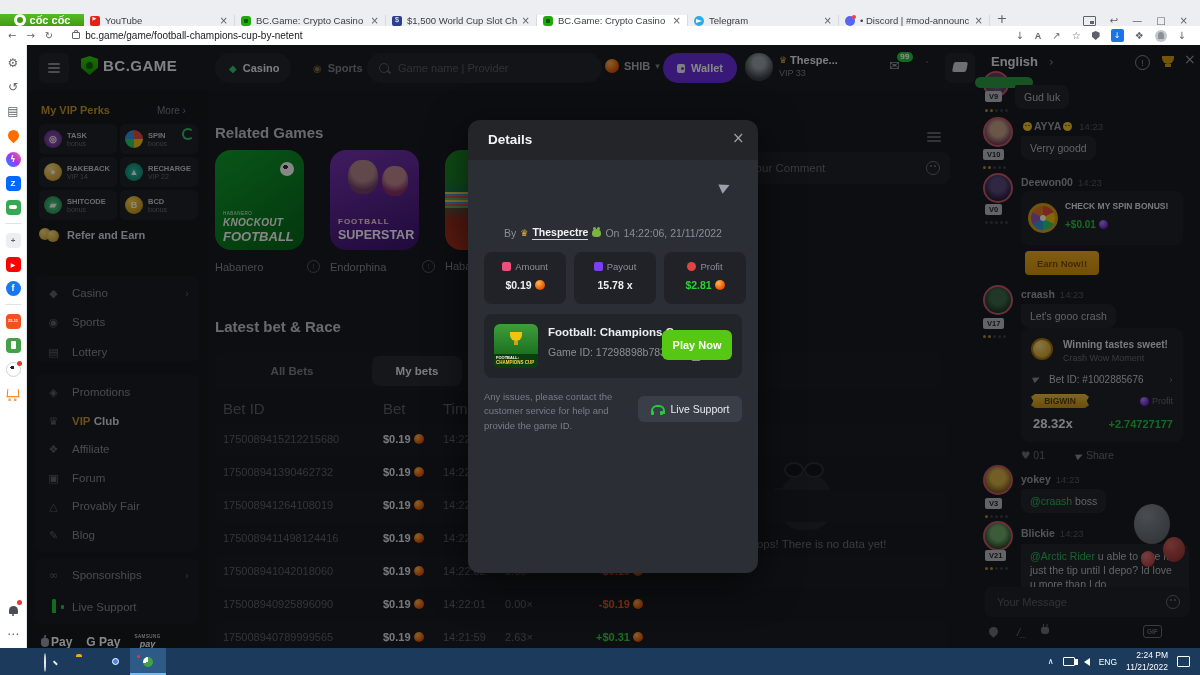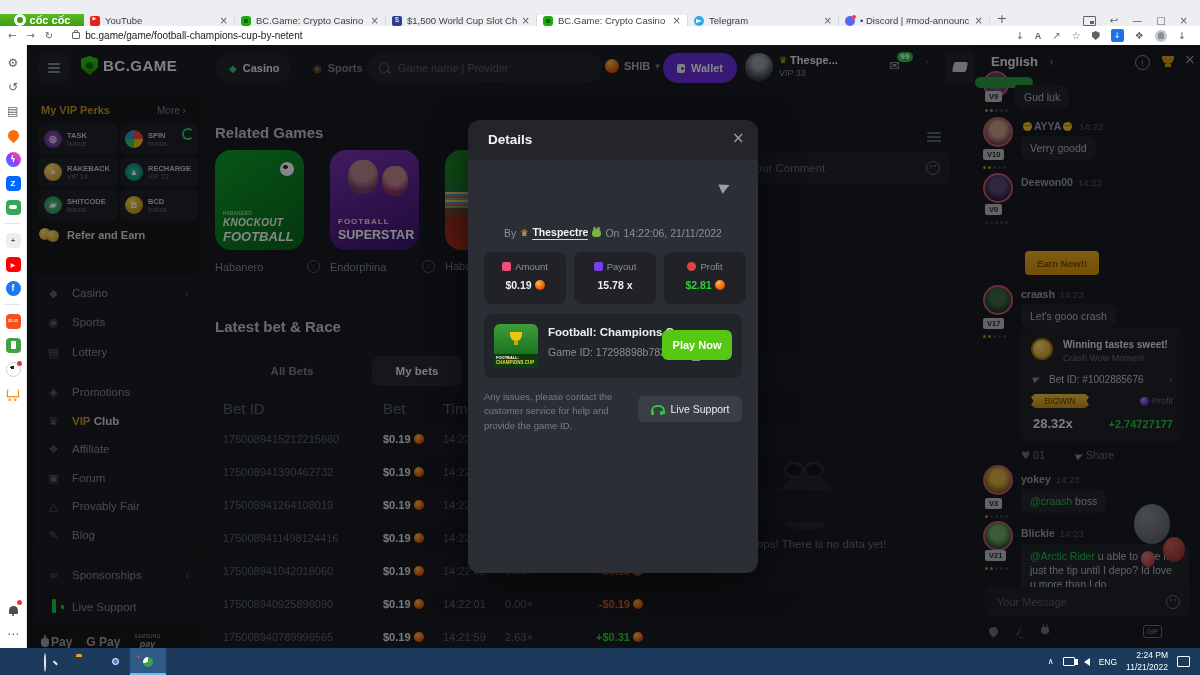--- a/index.html
+++ b/index.html
@@ -92,21 +92,21 @@
   .coins:after{left:8px;top:2px}
   .refer .t{color:#d6dade;font-weight:bold;font-size:11px}
   .navgroup{position:absolute;left:8px;width:164px;background:#1b1e24;border-radius:8px}
   .navitem{position:absolute;left:8px;width:164px;height:24px;display:flex;align-items:center;gap:12px;padding-left:12px;box-sizing:border-box}
   .nico{width:13px;text-align:center;color:#5d646d;font-size:11px}
   .nlabel{color:#878e97;font-size:11.5px}
   .narrow{margin-left:auto;margin-right:10px;color:#5d646d;font-size:10px}
   .gold{color:#c69a2d;font-weight:bold}
   .hpico{width:10px;height:7px;border:2px solid #27c93f;border-bottom:none;border-radius:6px 6px 0 0;position:relative}
   .hpico:after{content:"";position:absolute;left:-2px;top:4px;width:3px;height:4px;background:#27c93f;border-radius:1px;box-shadow:9px 0 0 #27c93f}
-  .pays{position:absolute;left:14px;top:545px;display:flex;align-items:center;gap:14px;color:#a3a3a3}
+  .pays{position:absolute;left:14px;top:545px;display:flex;align-items:center;gap:14px;color:#ffffff}
   .pay1{font-size:12px;font-weight:bold;display:flex;align-items:center;gap:2px}
   .appleic{width:8px;height:9px;background:#9aa0a8;border-radius:3px 3px 4px 4px;position:relative}
   .appleic:after{content:"";position:absolute;left:3px;top:-3px;width:2px;height:3px;background:#9aa0a8;border-radius:1px;transform:rotate(20deg)}
   .samsung{display:flex;flex-direction:column;align-items:center;line-height:1}
   .samsung .s1{font-size:4.5px;letter-spacing:.5px}
   .samsung .s2{font-size:9px;font-weight:bold;font-style:italic}
   
   #content{position:absolute;left:180px;top:45px;width:768px;height:558px;overflow:hidden}
   .sectitle{color:#c3c8ce;font-size:15px;font-weight:bold}
   .gametile{position:absolute;top:60px;width:89px;height:100px;border-radius:16px;overflow:hidden}
@@ -173,21 +173,21 @@
   .wheel:after{content:"";position:absolute;left:9px;top:9px;width:6px;height:6px;background:#fff;border-radius:50%}
   .sbtitle{position:absolute;left:44px;top:10px;width:112px;color:#dfe3e8;font-weight:bold;font-size:8.5px}
   .sbamt{position:absolute;left:44px;top:28px;color:#27c93f;font-weight:bold;font-size:10px}
   .spinbtn{position:absolute;width:74px;height:24px;background:linear-gradient(180deg,#f3b024,#d8930e);border-radius:4px;color:#7a5200;font-weight:bold;font-size:9.5px;display:flex;align-items:center;justify-content:center}
   .gcoin{position:absolute;left:10px;top:10px;width:22px;height:22px;border-radius:50%;background:radial-gradient(circle at 35% 30%,#ffe082,#c8921a);border:2px solid #a87708;box-sizing:border-box}
   .wintitle{position:absolute;left:42px;top:11px;color:#dfe3e7;font-weight:bold;font-size:10px}
   .winsub{position:absolute;left:42px;top:25px;color:#6b7179;font-size:9px}
   .winbet{position:absolute;left:28px;top:46px;color:#c6cbd1;font-size:10px}
   .winarr{position:absolute;right:10px;top:46px;color:#6b7179;font-size:10px}
   .tri{width:0;height:0;border-left:7px solid #8a9097;border-top:3.5px solid transparent;border-bottom:3.5px solid transparent;display:inline-block;transform:rotate(-25deg)}
-  .ribbon{position:absolute;left:10px;top:66px;width:58px;height:14px;background:linear-gradient(180deg,#f5c242,#c8921a);color:#5c4000;font-weight:normal;font-size:8.5px;display:flex;align-items:center;justify-content:center;clip-path:polygon(0 20%,7% 0,93% 0,100% 20%,96% 50%,100% 80%,93% 100%,7% 100%,0 80%,4% 50%)}
+  .ribbon{position:absolute;left:10px;top:66px;width:58px;height:14px;background:linear-gradient(180deg,#f5c242,#c8921a);color:#5c4000;font-weight:bold;font-size:8.5px;display:flex;align-items:center;justify-content:center;clip-path:polygon(0 20%,7% 0,93% 0,100% 20%,96% 50%,100% 80%,93% 100%,7% 100%,0 80%,4% 50%)}
   .profl{position:absolute;right:10px;top:68px;color:#6b7179;font-size:9px;display:flex;align-items:center;gap:3px}
   .winmult{position:absolute;left:12px;top:88px;color:#e9ecef;font-weight:900;font-size:13px}
   .winprofit{position:absolute;right:10px;top:90px;color:#27c93f;font-weight:bold;font-size:11px}
   .likerow{position:absolute;left:46px;top:404px;width:160px;color:#6b7179;font-size:10.5px}
   .balloon{position:absolute;border-radius:50%}
   .chinput{position:absolute;left:10px;top:542px;width:205px;height:30px;background:#1f2228;border-radius:6px;display:flex;align-items:center;padding:0 10px;box-sizing:border-box}
   .chinput input{background:transparent;border:none;outline:none;width:160px;font-size:11px;color:#9aa0a8;font-family:"Liberation Sans",sans-serif}
   .chinput input::placeholder{color:#5a6068}
   .chtools{position:absolute;left:0;top:580px;width:225px;height:20px;color:#6b7177}
   .drop{position:absolute;left:14px;top:2px;width:9px;height:9px;background:#6b7177;border-radius:50% 50% 50% 0;transform:rotate(-45deg)}
@@ -683,20 +683,25 @@
     <span class="cava" style="left:8px;top:128px;background:radial-gradient(circle at 50% 40%,#5b4a7f 35%,#241c38 75%)"></span>
     <div class="cname" style="left:46px;top:131px"><span>Deewon00</span><span class="ctime">14:23</span></div>
     <span class="cbadge" style="left:10px;top:159px">V0</span>
     <span class="cdots" style="left:10px;top:176px">
         <i></i>
         <i></i>
         <i></i>
         <i></i>
         <i></i>
       </span>
+    <div class="ccard" style="left:46px;top:146px;width:162px;height:54px">
+      <span class="wheel" style="top:12px"></span>
+      <span class="sbtitle">CHECK MY SPIN BONUS!</span>
+      <span class="sbamt"><span>+$0.01</span> <span class="coin-p"></span></span>
+    </div>
     <div class="spinbtn" style="left:50px;top:206px">
         <span>Earn Now!!</span>
       </div>
 
     <span class="cava" style="left:8px;top:240px;background:radial-gradient(circle at 50% 40%,#3f6b4a 35%,#1d3524 75%)"></span>
     <div class="cname" style="left:46px;top:243px"><span>craash</span><span class="ctime">14:23</span></div>
     <div class="cbub" style="left:46px;top:259px"><span>Let's gooo crash</span></div>
     <span class="cbadge" style="left:8px;top:273px">V17</span>
     <span class="cdots" style="left:8px;top:290px">
         <i class="f"></i>

